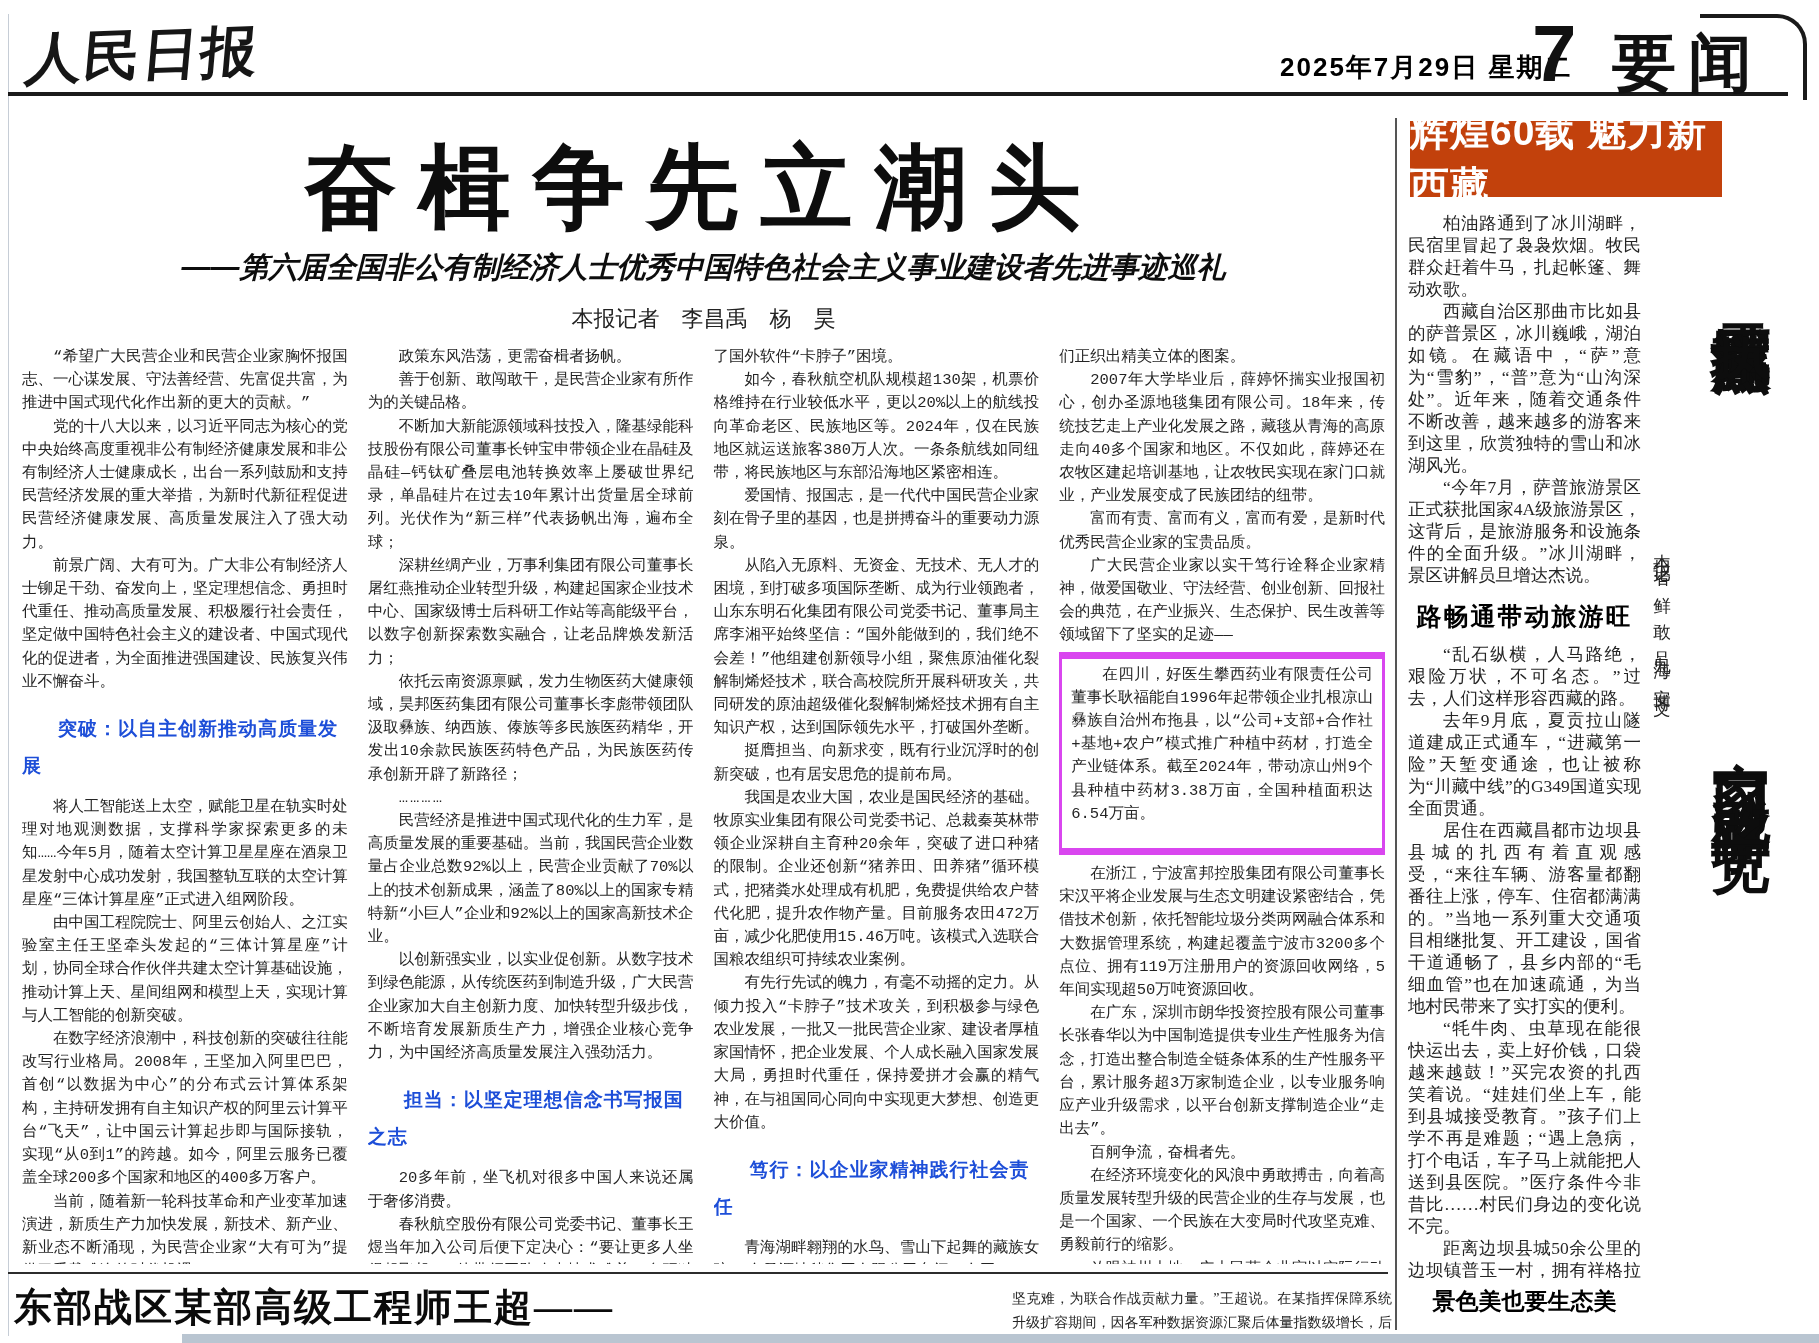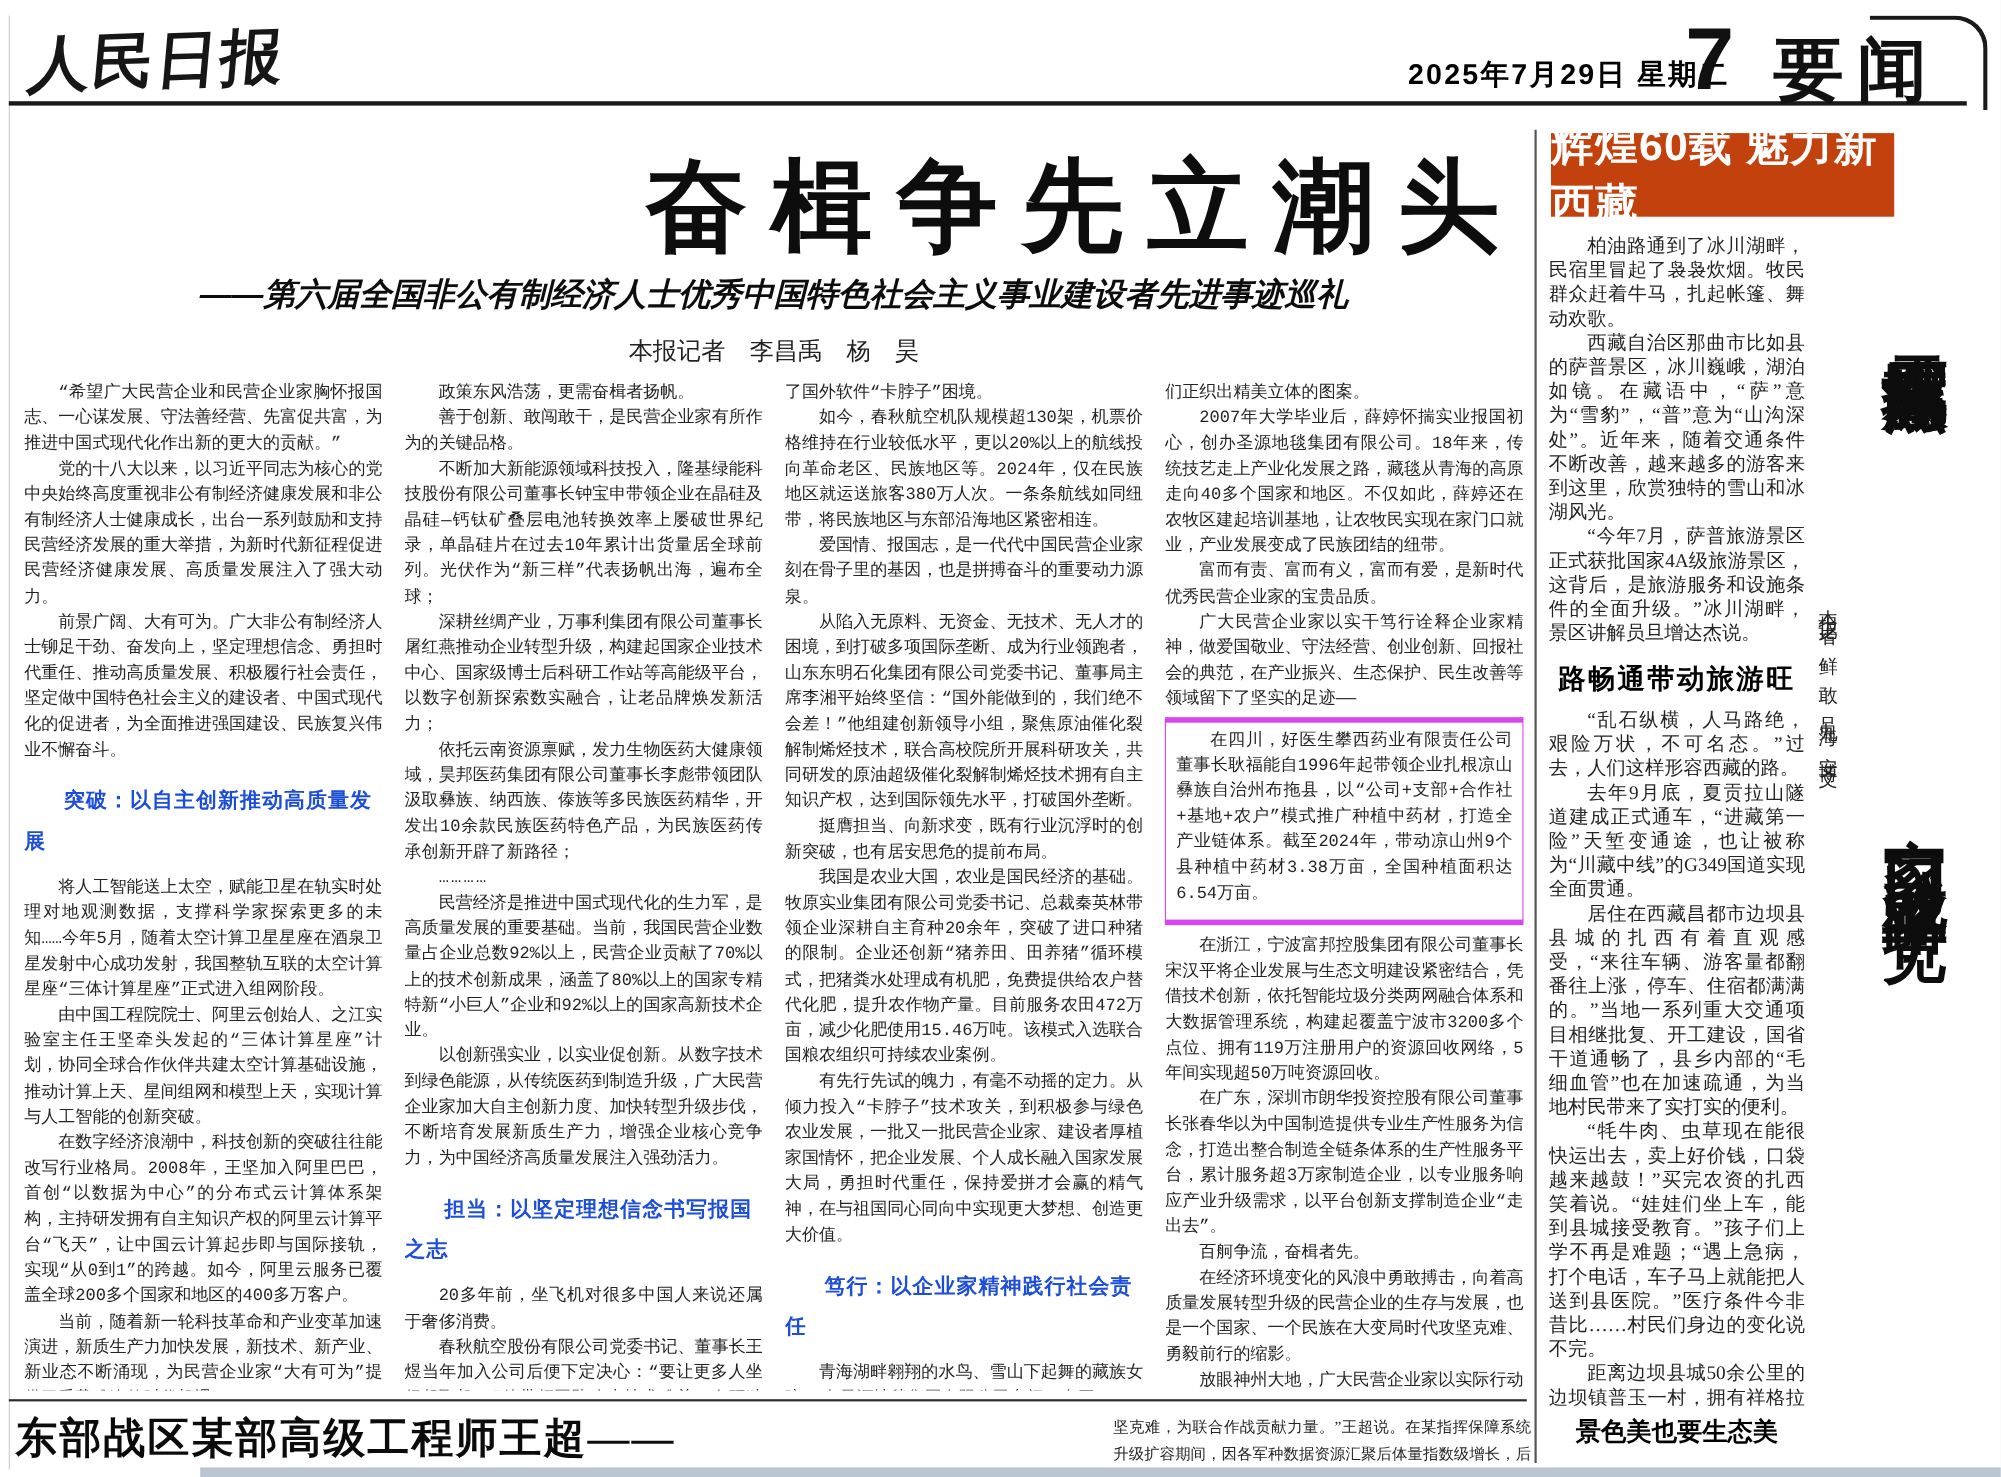--- a/index.html
+++ b/index.html
@@ -13,34 +13,34 @@
   .masthead{left:26px;top:18px;font-size:56px;font-weight:900;letter-spacing:2px;
             transform:skewX(-7deg) rotate(-2deg);color:#161616;}
   .head-rule{left:8px;top:92px;width:1780px;height:4px;background:#1a1a1a;}
   .corner{left:1700px;top:14px;width:103px;height:82px;border-top:4px solid #1a1a1a;
           border-right:4px solid #1a1a1a;border-top-right-radius:30px;}
   .date{left:1280px;top:50px;font-size:26px;font-weight:700;letter-spacing:2px;color:#000000;}
   .pagenum{left:1532px;top:8px;font-size:80px;font-weight:700;color:#111;}
   .section{left:1612px;top:20px;font-size:64px;font-weight:900;letter-spacing:12px;color:#111;}
 
   
-  .title{left:22px;top:126px;width:1363px;text-align:right;font-size:92px;font-weight:900;
+  .title{left:22px;top:126px;width:1363px;text-align:center;font-size:92px;font-weight:900;
          letter-spacing:22px;color:#0d0d0d;}
   .subtitle{left:22px;top:248px;width:1363px;text-align:center;font-size:29px;font-weight:700;color:#0d0d0d;font-style:italic;}
   .byline{left:22px;top:304px;width:1363px;text-align:center;font-size:22px;color:#222;}
 
   
   .columns{left:22px;top:346px;width:1363px;height:918px;display:flex;gap:20px;}
   .col{flex:1 1 0;overflow:hidden;}
   .col p{margin:0;font-size:15.5px;line-height:23.2px;text-indent:2em;text-align:justify;color:#242424;font-family:Liberation Mono, monospace;}
   .col p.noindent{text-indent:0;}
   .col h3{margin:16px 0 12px;font-size:19px;line-height:37px;font-weight:800;letter-spacing:1px;
           text-indent:1.9em;color:#1d4ed8;font-family:"Liberation Sans","DejaVu Sans",sans-serif;}
   .col .dots{letter-spacing:2px;}
-  .highlight{border:5px solid #d946ef;padding:5px 9px 12px;margin:4px -4px 8px;}
+  .highlight{border:7px solid #d946ef;padding:5px 9px 22px;margin:4px -4px 8px;}
   .highlight p{text-indent:2em;}
 
   
   .bottom-rule{left:8px;top:1272px;width:1380px;height:2px;background:#2c2c2c;}
   .bottom-headline{left:14px;top:1282px;font-size:38px;font-weight:700;letter-spacing:2px;color:#0b0b0b;}
   .bottom-excerpt{left:1012px;top:1287px;width:380px;height:48px;overflow:hidden;
                   font-size:14px;line-height:24px;text-align:justify;color:#242424;}
   .bottom-band{left:182px;top:1334px;width:1637px;height:9px;background:#b9c5d1;}
 
   

